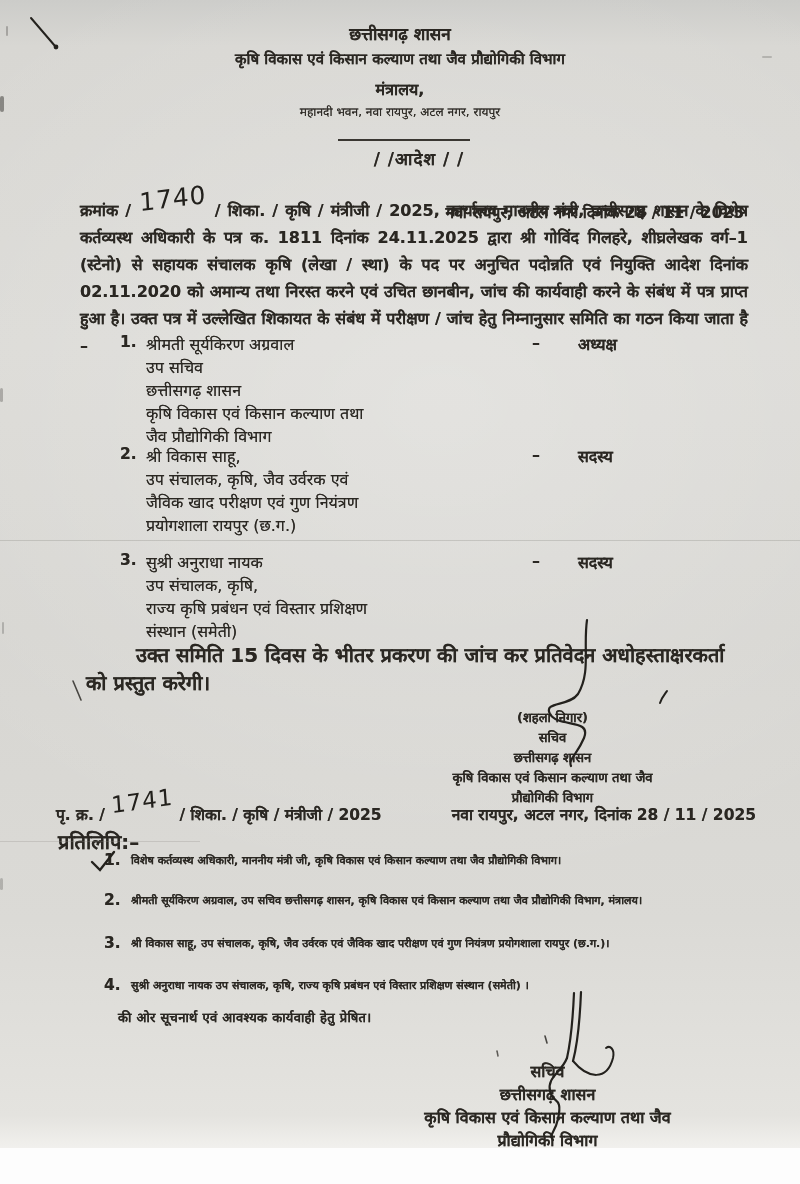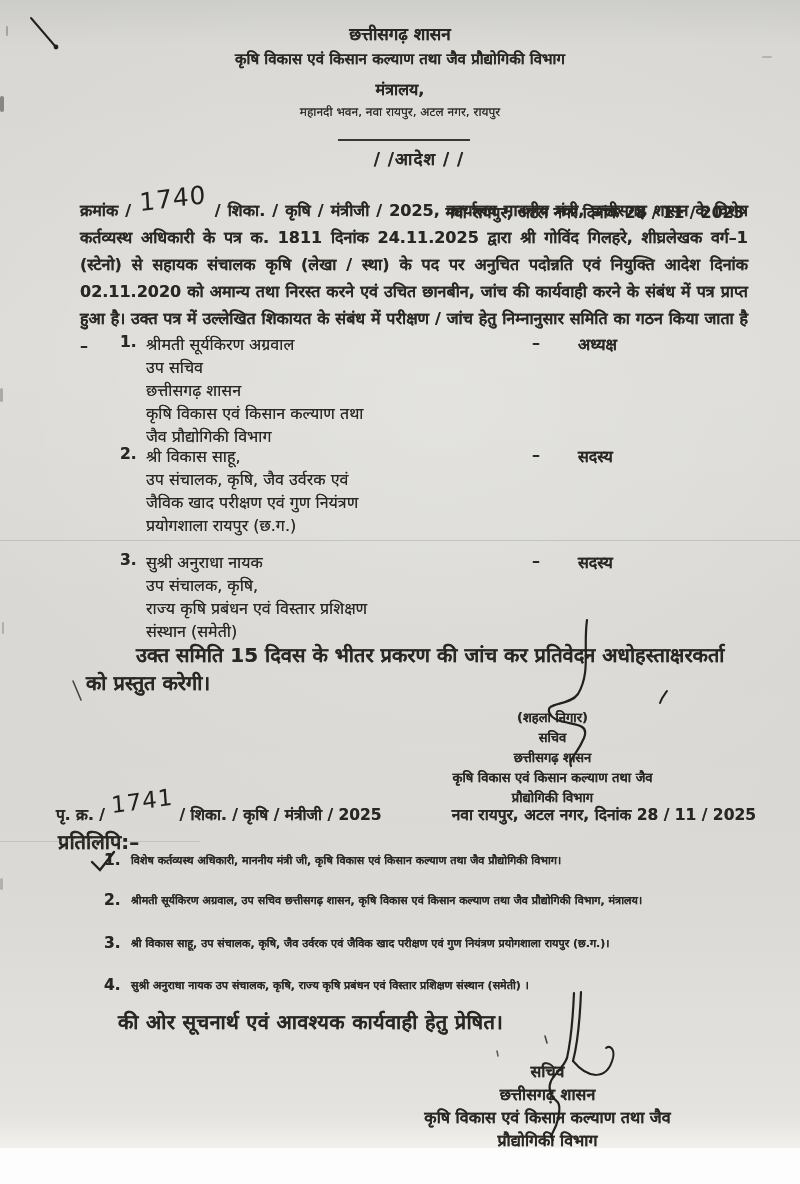--- a/index.html
+++ b/index.html
@@ -34,21 +34,21 @@
   .c-role{position:absolute;left:578px;font-size:16px;font-weight:700;}
   .closing{left:86px;top:641px;width:660px;font-size:20px;font-weight:700;line-height:28px;text-indent:50px;}
   .sigblock{text-align:center;font-weight:700;}
   .sig1{left:415px;top:708px;width:275px;font-size:13px;line-height:20px;}
   .sig2{left:405px;top:1060px;width:285px;font-size:16px;line-height:23px;}
   .endors{left:56px;top:803px;width:700px;font-size:15.5px;font-weight:700;}
   .endors-date{position:absolute;right:0;top:0;font-size:15.5px;font-weight:700;}
   .copy-label{left:58px;top:828px;font-size:20px;font-weight:700;}
   .copy-item .n{position:absolute;left:104px;font-size:15.5px;font-weight:700;}
   .copy-item .t{position:absolute;left:131px;width:592px;font-size:11px;font-weight:700;line-height:19.5px;}
-  .dispatch{left:118px;top:1008px;font-size:20px;font-weight:700;letter-spacing:.3px;}
+  .dispatch{left:118px;top:1008px;font-size:13px;font-weight:700;letter-spacing:.3px;}
   .fold{position:absolute;height:1px;background:rgba(140,138,132,.45);}
   .edge-mark{position:absolute;background:rgba(70,68,64,.55);border-radius:2px;}
   .overlay{position:absolute;left:0;top:0;pointer-events:none;}
   .wm-bar{position:absolute;left:0;top:1148px;width:800px;height:36px;background:#fdfdfd;}
 </style>
 </head>
 <body>
 
 <div class="page">
   <div class="paper"></div>

